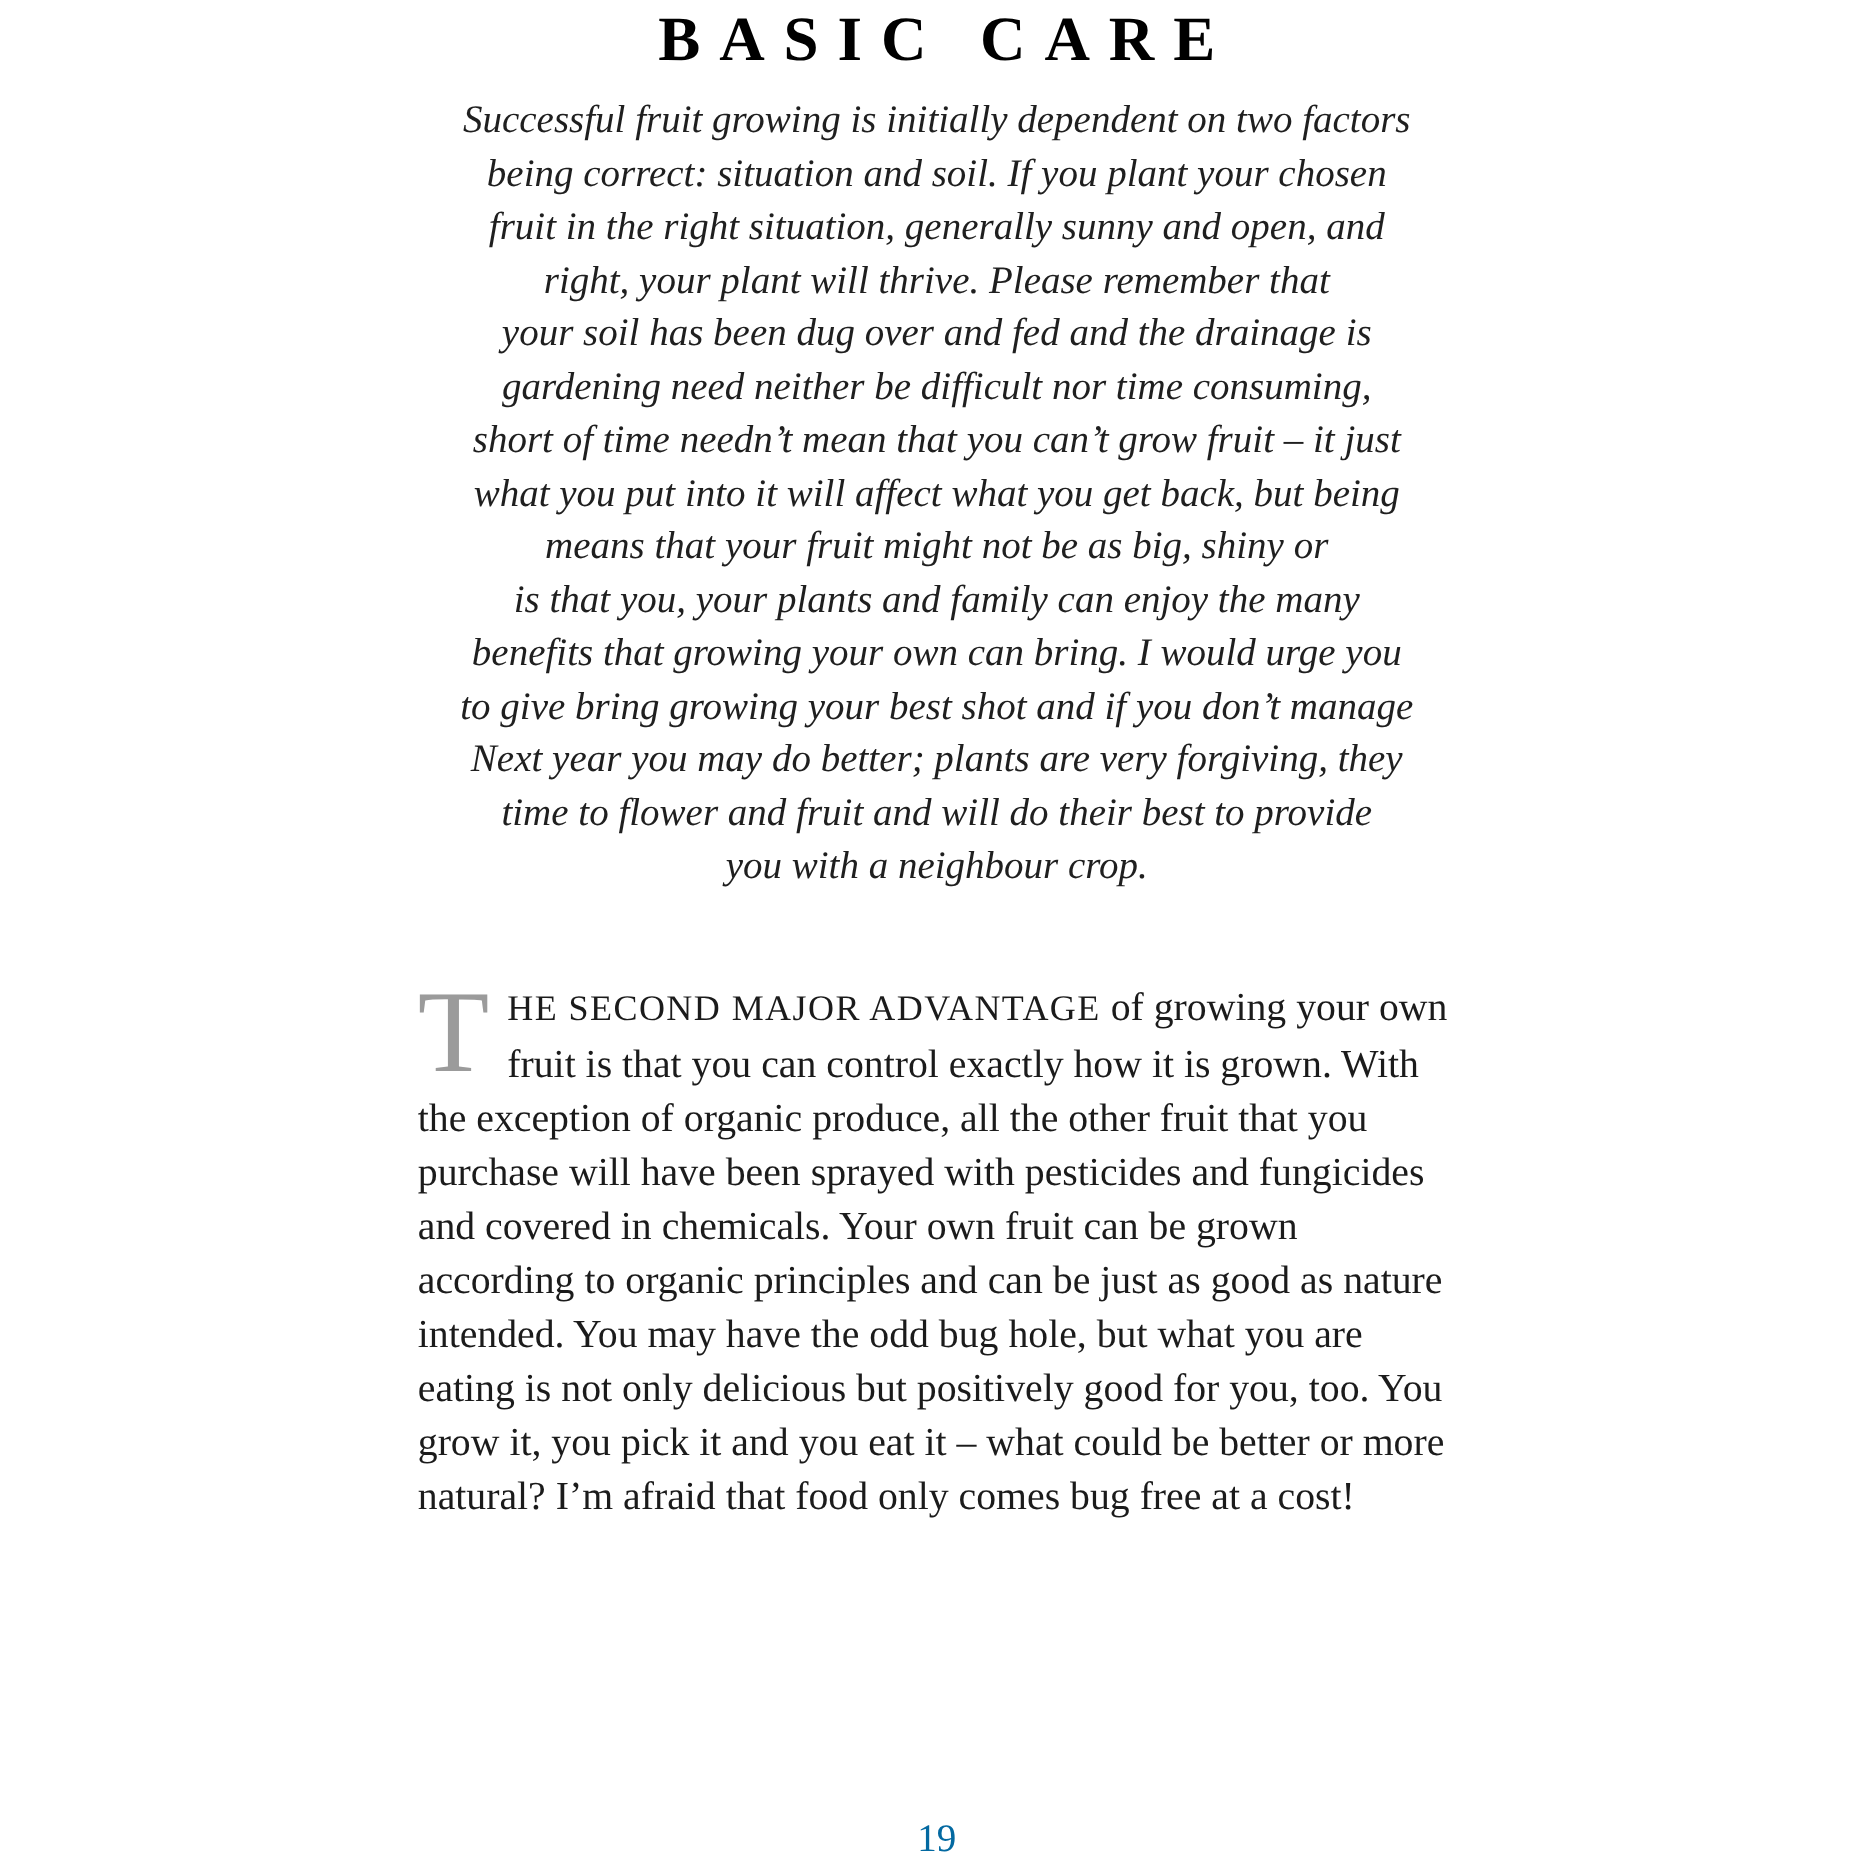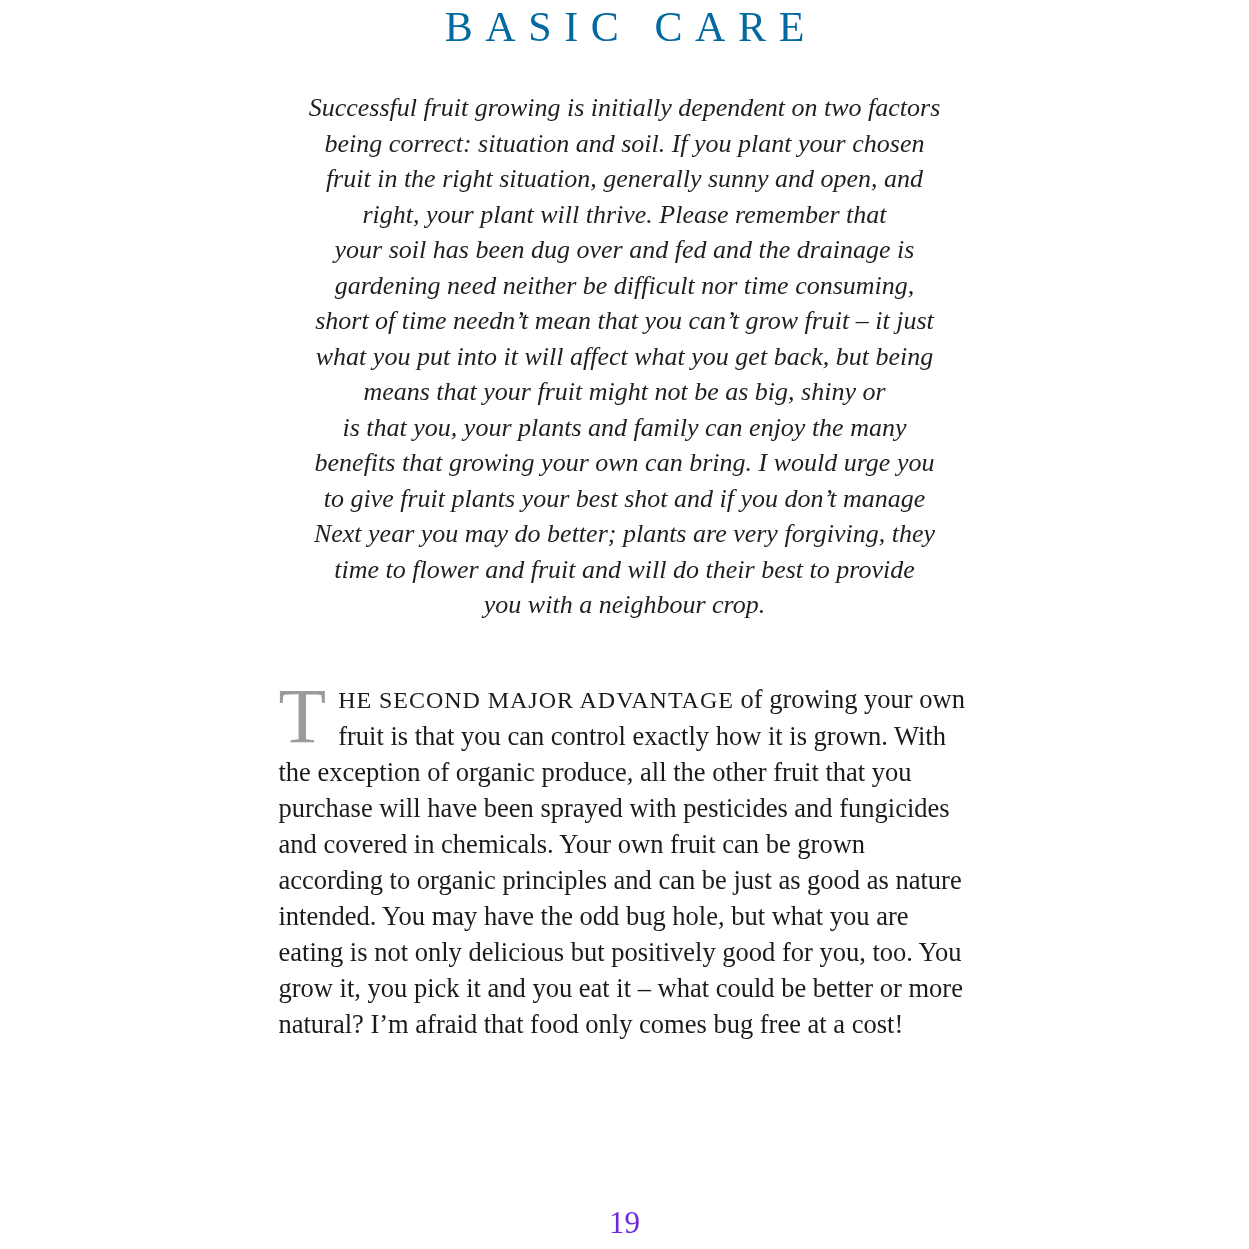--- a/index.html
+++ b/index.html
@@ -17,30 +17,30 @@
   }
   .page {
     position: relative;
     width: 1249px;
     height: 1249px;
   }
   .title {
     margin: 0;
     padding-top: 4px;
     text-align: center;
-    font-weight: 400;
+    font-weight: 700;
     font-size: 42px;
     line-height: 1.1;
     letter-spacing: 0.30em;
     text-indent: 0.30em; 
-    color: #0369a1;
+    color: #000000;
     font-family: "Liberation Serif", serif;
   }
   .intro {
-    margin-top: 40px;
+    margin-top: 12px;
     width: 100%;
     font-style: italic;
     font-size: 26px;
     line-height: 35.5px;
     color: #1f1f1f;
   }
   .intro .intro-line {
     text-align: center;
     white-space: nowrap;
   }
@@ -63,22 +63,22 @@
   .smallcaps {
     font-size: 24px;
     letter-spacing: 0.04em;
   }
   .page-number {
     position: absolute;
     bottom: 8px;
     left: 0;
     width: 100%;
     text-align: center;
-    font-size: 31px;
-    color: #6d28d9;
+    font-size: 26px;
+    color: #0369a1;
   }
 </style>
 </head>
 <body>
 
 <div class="page">
 
   <h1 class="title">BASIC CARE</h1>
 
   <div class="intro">
@@ -86,21 +86,21 @@
       <div class="intro-line">being correct: situation and soil. If you plant your chosen</div>
       <div class="intro-line">fruit in the right situation, generally sunny and open, and</div>
       <div class="intro-line">right, your plant will thrive. Please remember that</div>
       <div class="intro-line">your soil has been dug over and fed and the drainage is</div>
       <div class="intro-line">gardening need neither be difficult nor time consuming,</div>
       <div class="intro-line">short of time needn’t mean that you can’t grow fruit – it just</div>
       <div class="intro-line">what you put into it will affect what you get back, but being</div>
       <div class="intro-line">means that your fruit might not be as big, shiny or</div>
       <div class="intro-line">is that you, your plants and family can enjoy the many</div>
       <div class="intro-line">benefits that growing your own can bring. I would urge you</div>
-      <div class="intro-line">to give fruit plants your best shot and if you don’t manage</div>
+      <div class="intro-line">to give bring growing your best shot and if you don’t manage</div>
       <div class="intro-line">Next year you may do better; plants are very forgiving, they</div>
       <div class="intro-line">time to flower and fruit and will do their best to provide</div>
       <div class="intro-line">you with a neighbour crop.</div>
     </div>
 
   <div class="body-para">
     <span class="dropcap">T</span><span class="smallcaps">HE SECOND MAJOR ADVANTAGE</span>
     <span>of growing your own fruit is that you can control exactly how it is grown. With the exception of organic produce, all the other fruit that you purchase will have been sprayed with pesticides and fungicides and covered in chemicals. Your own fruit can be grown according to organic principles and can be just as good as nature intended. You may have the odd bug hole, but what you are eating is not only delicious but positively good for you, too. You grow it, you pick it and you eat it – what could be better or more natural? I’m afraid that food only comes bug free at a cost!</span>
   </div>
 

